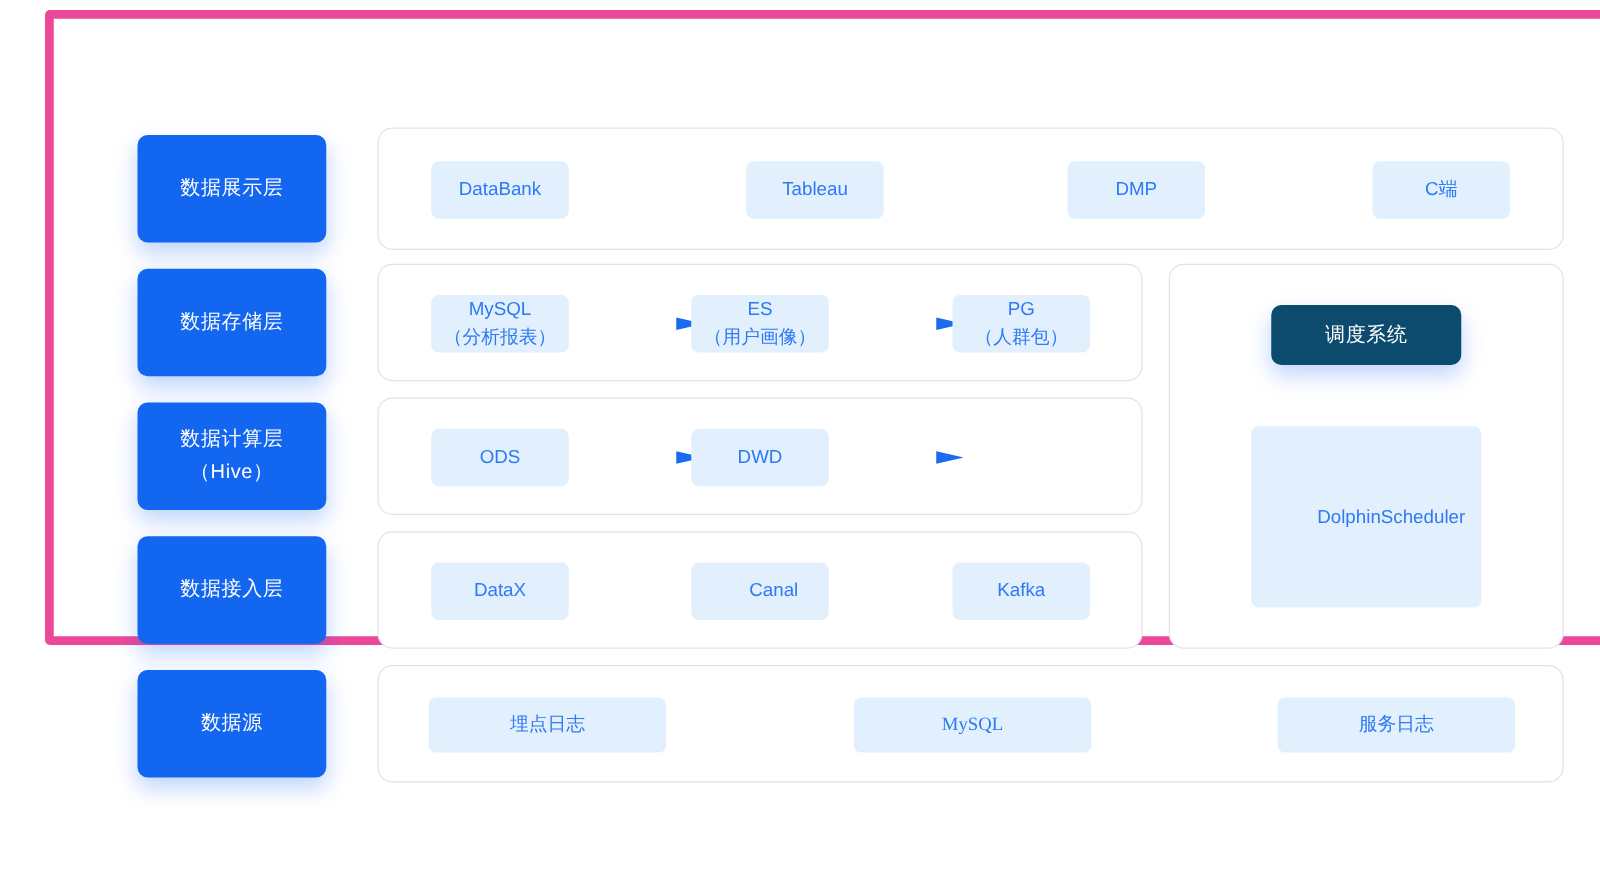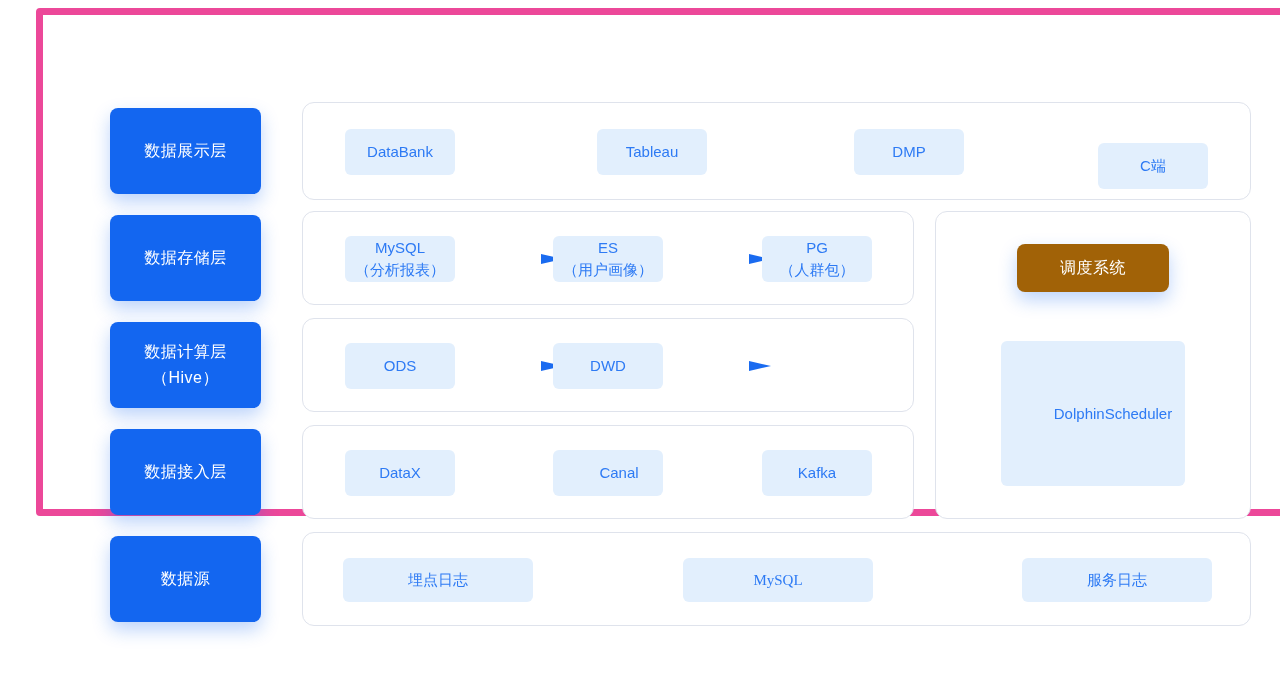--- a/index.html
+++ b/index.html
@@ -77,21 +77,21 @@
 
   
   .arrow {
     position: absolute;
     height: 12px;
   }
 
   
   .sched-pill {
     position: absolute;
-    background: #a16207;
+    background: #0c4a6e;
     color: #ffffff;
     border-radius: 8px;
     box-shadow: 0 8px 18px rgba(19, 102, 240, 0.28);
     display: flex;
     align-items: center;
     justify-content: center;
     font-size: 16px;
     letter-spacing: 0.5px;
     box-sizing: border-box;
   }
@@ -139,21 +139,21 @@
     </div>
 
     <div class="chip" style="left:294px; top:26px; width:110px; height:46px;">
       <span class="chip-line">Tableau</span>
     </div>
 
     <div class="chip" style="left:551px; top:26px; width:110px; height:46px;">
       <span class="chip-line">DMP</span>
     </div>
 
-    <div class="chip" style="left:795px; top:40px; width:110px; height:46px;">
+    <div class="chip" style="left:795px; top:26px; width:110px; height:46px;">
       <span class="chip-line">C端</span>
     </div>
   </div>
 
   <div class="panel" style="left:259px; top:196px; width:612px; height:94px;">
 
     <div class="chip" style="left:42px; top:24px; width:110px; height:46px;">
       <span class="chip-line">MySQL</span>
       <span class="chip-line">（分析报表）</span>
     </div>

